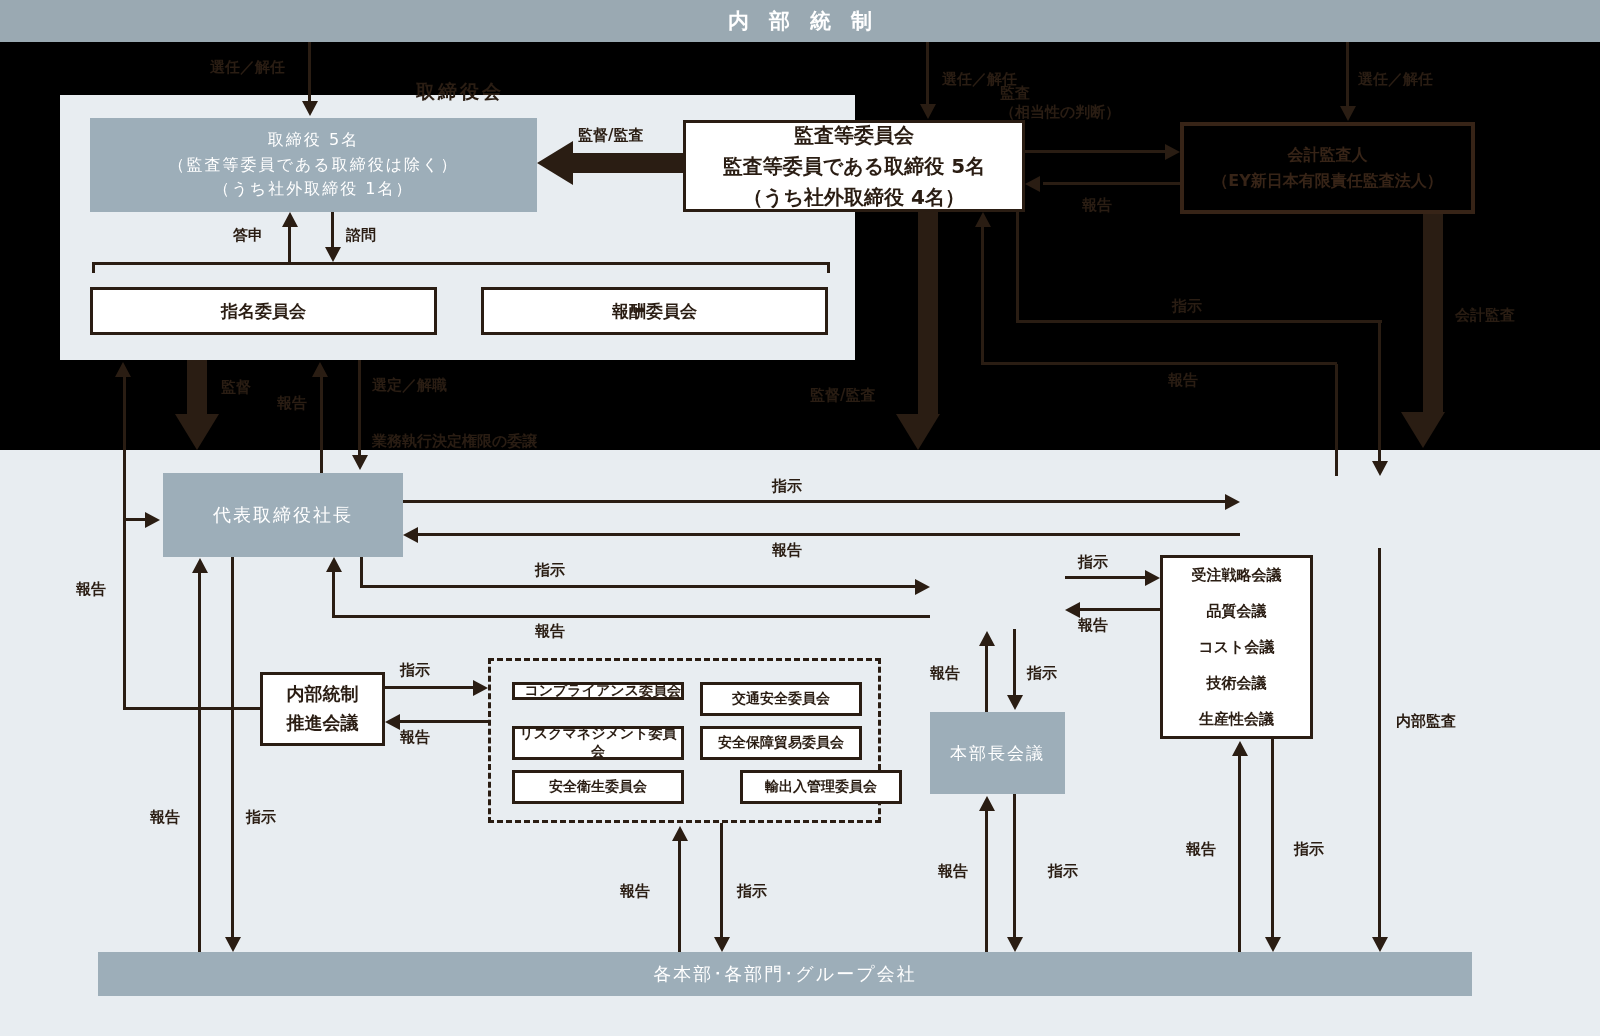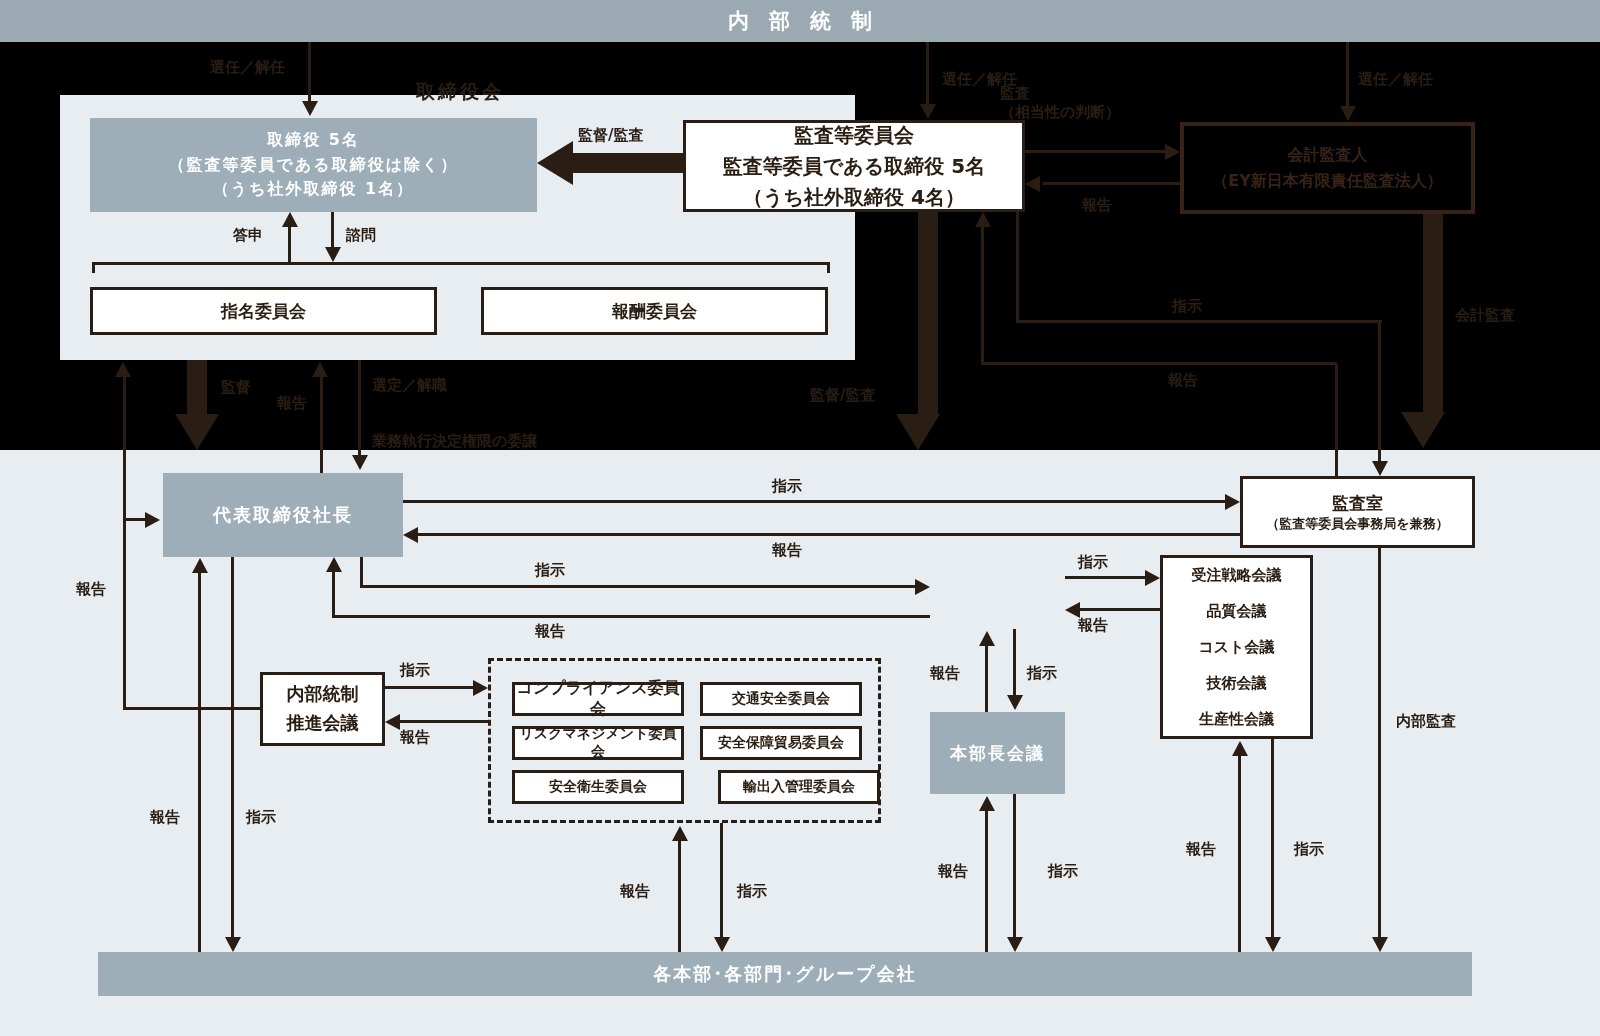--- a/index.html
+++ b/index.html
@@ -8,21 +8,21 @@
   }
   html,body{margin:0;padding:0;background:#dfe5e9;}
   .stage{position:relative;width:1600px;height:1036px;overflow:hidden;
     background:var(--light-bg);font-family:"DejaVu Sans",sans-serif;}
   .b{position:absolute;box-sizing:border-box;}
   .band-top{left:0;top:0;width:1600px;height:42px;background:var(--bar-bg);
     display:flex;align-items:center;justify-content:center;color:#fff;
     font-weight:bold;font-size:21px;letter-spacing:20px;text-indent:20px;}
   .band-black{left:0;top:42px;width:1600px;height:408px;background:var(--black-bg);}
   .board-area{left:60px;top:95px;width:795px;height:265px;background:var(--light-bg);}
-  .gbox{background:var(--box-grey);color:#fff;font-weight:bold;display:flex;
+  .gbox{background:var(--box-grey);color:#fff;font-weight:normal;display:flex;
     flex-direction:column;align-items:center;justify-content:center;text-align:center;
     letter-spacing:2px;}
   .wbox{background:#fff;border:3px solid var(--ink);color:var(--ink);font-weight:bold;
     display:flex;flex-direction:column;align-items:center;justify-content:center;text-align:center;}
   .kbox{background:#000;border:4px solid #372417;color:#372417;font-weight:bold;display:flex;
     flex-direction:column;align-items:center;justify-content:center;text-align:center;}
   .dashedbox{border:3px dashed var(--ink);}
   .lbl{position:absolute;font-size:15px;font-weight:bold;color:var(--ink);
     white-space:nowrap;line-height:1.25;}
   .v{position:absolute;width:3px;background:var(--ink);}
@@ -142,24 +142,20 @@
   <div class="lbl" style="left:1168px;top:371px;">報告</div>
 
   <div class="thick" style="left:1423px;top:214px;width:20px;height:198px;"></div>
   <div class="ah bigd" style="left:1401px;top:412px;"></div>
   <div class="lbl" style="left:1455px;top:306px;">会計監査</div>
 
   <div class="b gbox" style="left:163px;top:473px;width:240px;height:84px;font-size:18px;">
     <span>代表取締役社長</span>
   </div>
 
-  <div class="b wbox" style="left:1240px;top:476px;width:235px;height:72px;">
-    <span style="font-size:17px;">監査室</span>
-    <span style="font-size:13px;">（監査等委員会事務局を兼務）</span>
-  </div>
 
   <div class="h" style="left:403px;top:500px;width:822px;"></div>
   <div class="ah ar" style="left:1225px;top:494px;"></div>
   <div class="lbl" style="left:772px;top:477px;">指示</div>
   <div class="h" style="left:418px;top:533px;width:822px;"></div>
   <div class="ah al" style="left:403px;top:527px;"></div>
   <div class="lbl" style="left:772px;top:541px;">報告</div>
 
   <div class="v" style="left:360px;top:557px;height:30px;"></div>
   <div class="h" style="left:360px;top:585px;width:555px;"></div>
@@ -203,36 +199,36 @@
   </div>
 
   <div class="h" style="left:385px;top:686px;width:88px;"></div>
   <div class="ah ar" style="left:473px;top:680px;"></div>
   <div class="lbl" style="left:400px;top:661px;">指示</div>
   <div class="h" style="left:400px;top:720px;width:88px;"></div>
   <div class="ah al" style="left:385px;top:714px;"></div>
   <div class="lbl" style="left:400px;top:728px;">報告</div>
 
   <div class="b dashedbox" style="left:488px;top:658px;width:393px;height:165px;"></div>
-  <div class="b wbox" style="left:512px;top:682px;width:172px;height:34px;font-size:16px;">
+  <div class="b wbox" style="left:512px;top:682px;width:172px;height:18px;font-size:14px;align-items:flex-end;">
     <span>コンプライアンス委員会</span>
   </div>
   <div class="b wbox" style="left:700px;top:682px;width:162px;height:34px;font-size:14px;">
     <span>交通安全委員会</span>
   </div>
   <div class="b wbox" style="left:512px;top:726px;width:172px;height:34px;font-size:14px;">
     <span>リスクマネジメント委員会</span>
   </div>
   <div class="b wbox" style="left:700px;top:726px;width:162px;height:34px;font-size:14px;">
     <span>安全保障貿易委員会</span>
   </div>
   <div class="b wbox" style="left:512px;top:770px;width:172px;height:34px;font-size:14px;">
     <span>安全衛生委員会</span>
   </div>
-  <div class="b wbox" style="left:718px;top:770px;width:162px;height:34px;font-size:14px;">
+  <div class="b wbox" style="left:740px;top:770px;width:162px;height:34px;font-size:14px;">
     <span>輸出入管理委員会</span>
   </div>
 
   <div class="ah au" style="left:192px;top:558px;"></div>
   <div class="v" style="left:198px;top:573px;height:379px;"></div>
   <div class="lbl" style="left:150px;top:808px;">報告</div>
   <div class="v" style="left:231px;top:557px;height:380px;"></div>
   <div class="ah ad" style="left:225px;top:937px;"></div>
   <div class="lbl" style="left:246px;top:808px;">指示</div>
 

